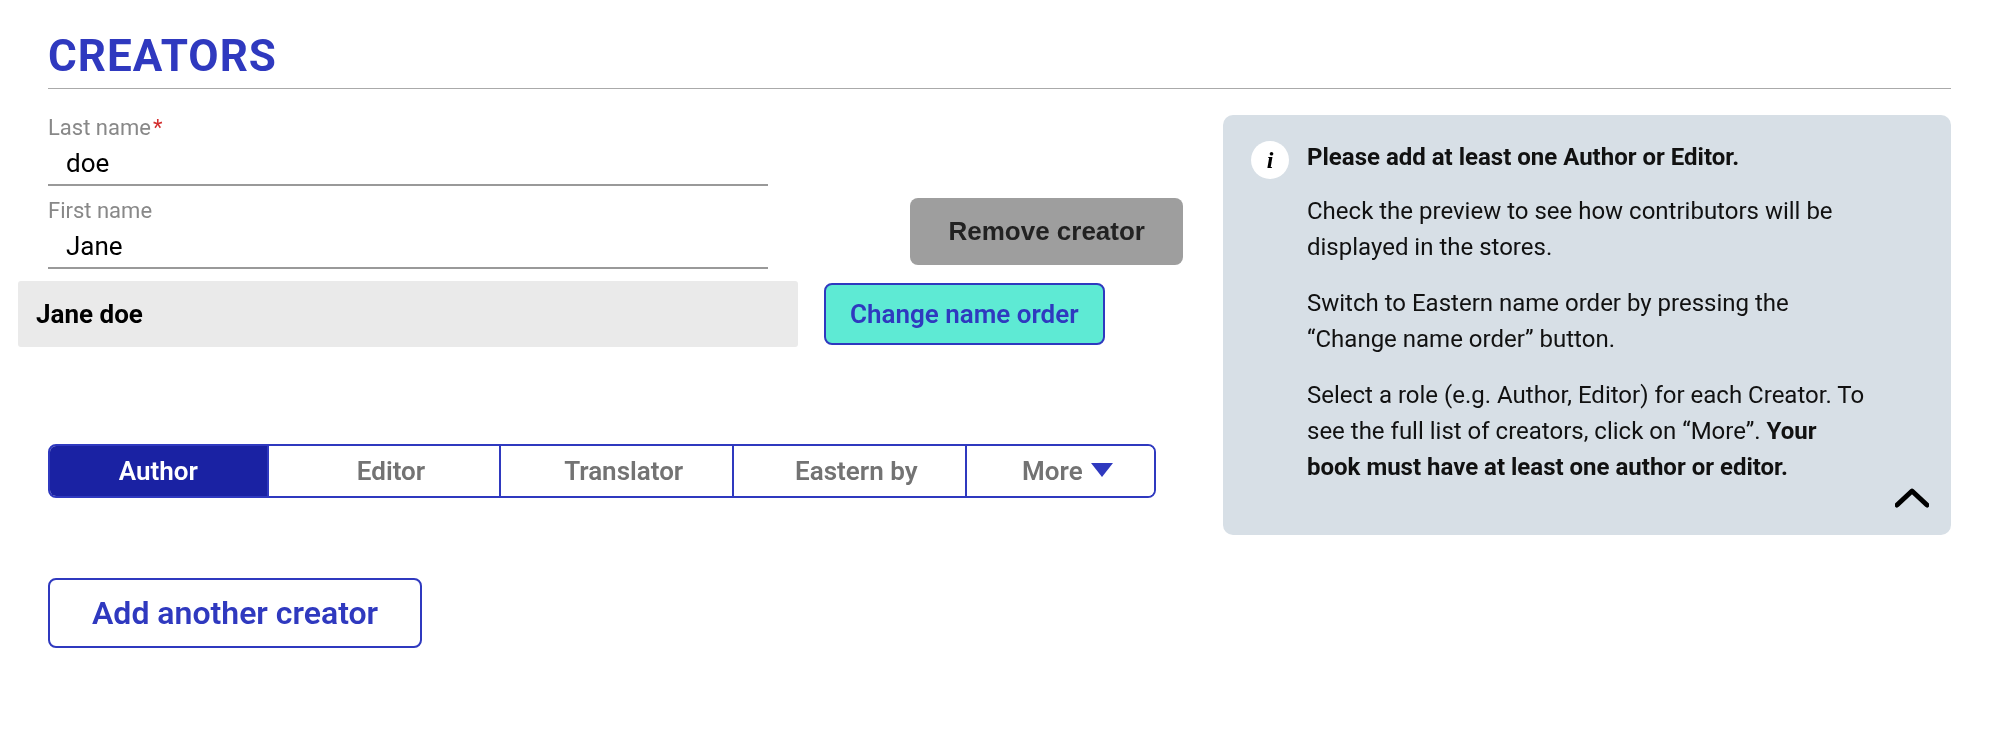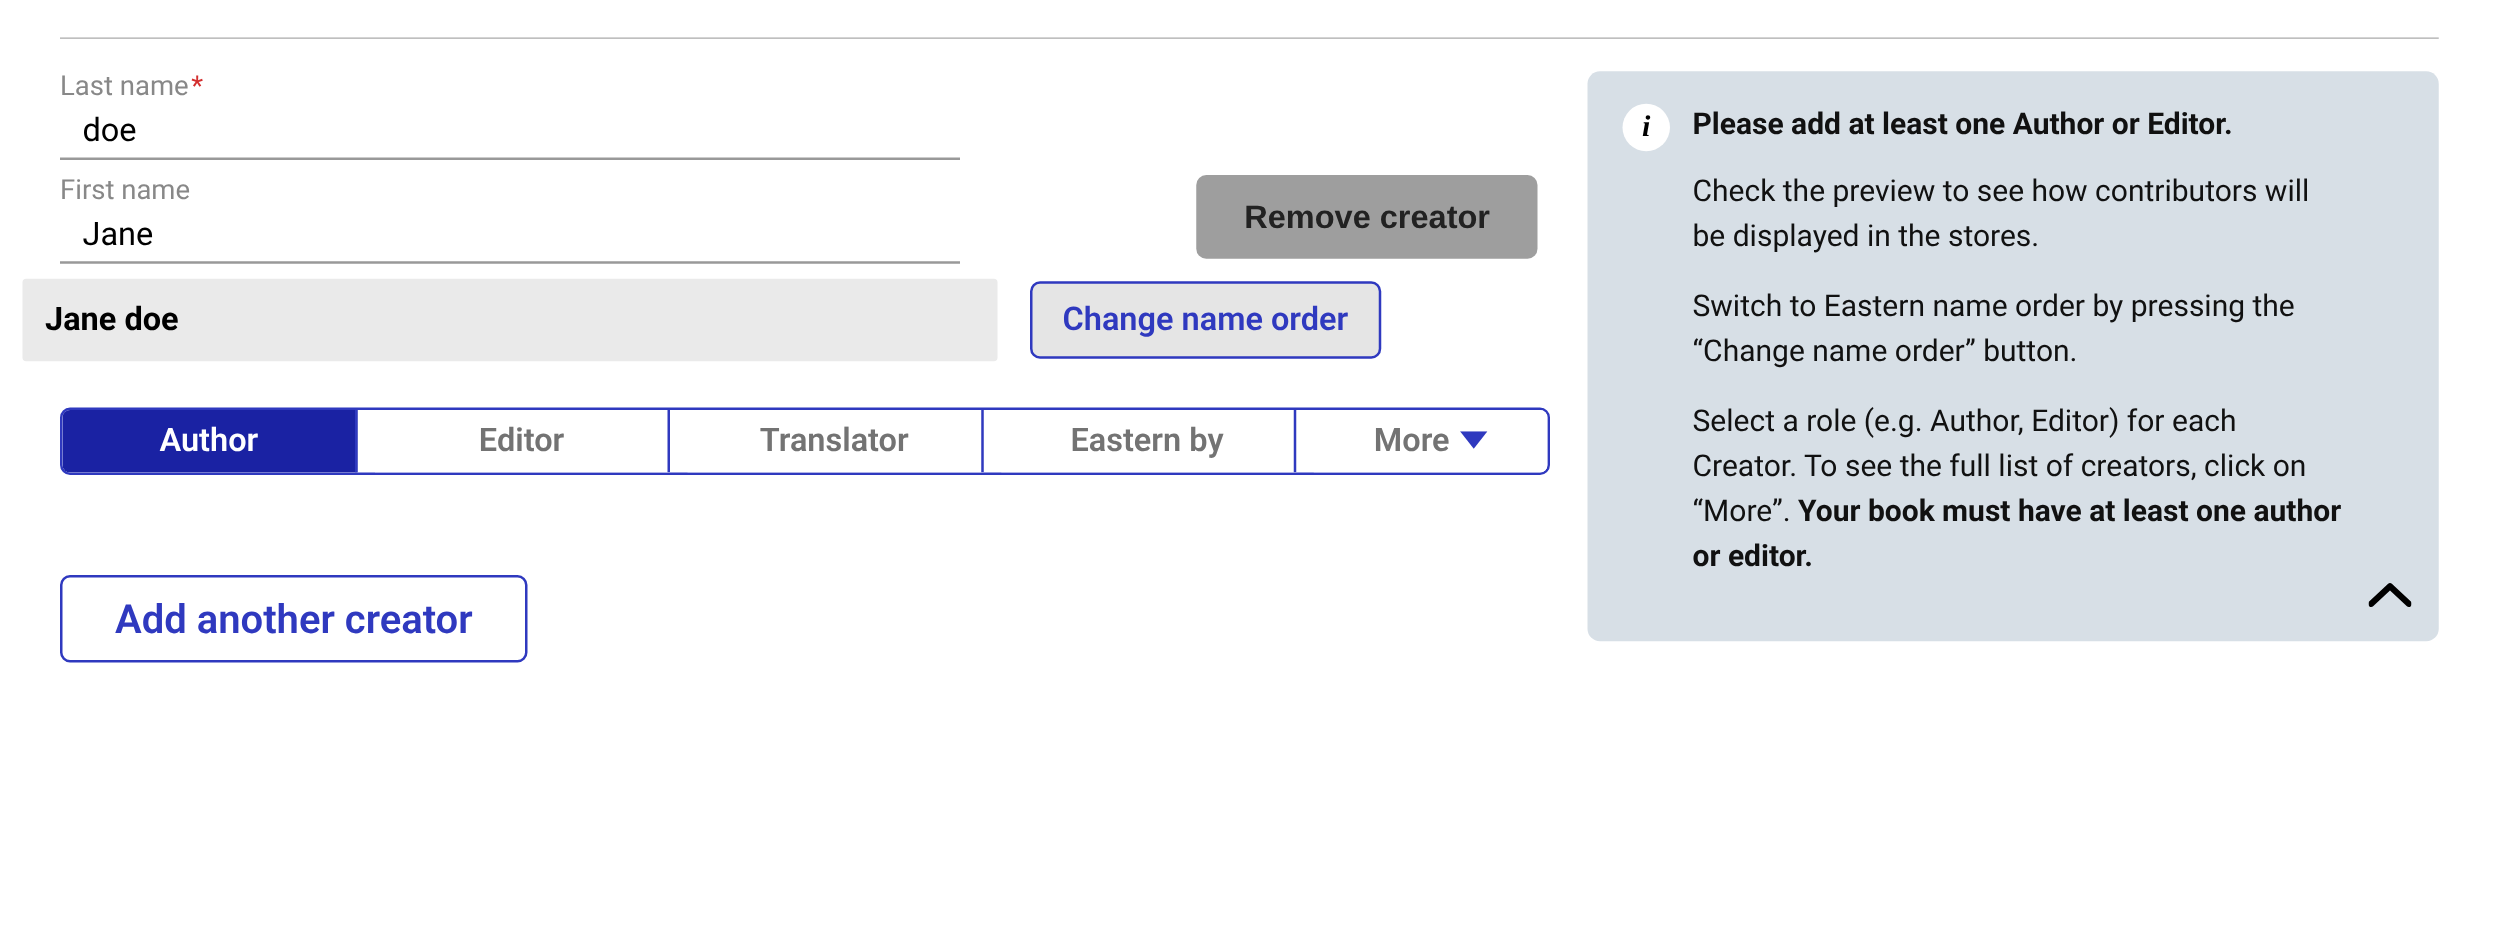--- a/index.html
+++ b/index.html
@@ -91,34 +91,34 @@
   .name-preview {
     flex: 0 0 780px;
     background: #eaeaea;
     font-size: 26px;
     font-weight: 700;
     padding: 18px 18px;
     border-radius: 3px;
     margin-left: -30px;
   }
   .change-order-btn {
-    background: #e5e5e5;
+    background: #5eead4;
     color: #2F39BF;
     border: 2px solid #2F39BF;
     border-radius: 8px;
     font-size: 26px;
     font-weight: 600;
     padding: 14px 24px;
     cursor: pointer;
     font-family: inherit;
   }
   .role-tabs {
     display: flex;
-    margin-top: 37px;
-    width: 1192px;
+    margin-top: 97px;
+    width: 1108px;
     border: 2px solid #2F39BF;
     border-radius: 8px;
     overflow: hidden;
     gap: 14px;
   }
   .role-tab {
     flex: 1;
     text-align: center;
     font-size: 26px;
     font-weight: 600;
@@ -195,20 +195,21 @@
     position: absolute;
     right: 22px;
     bottom: 22px;
     cursor: pointer;
   }
 </style>
 </head>
 <body>
 
 <div class="container">
+  <div class="page-title">CREATORS</div>
   <hr class="title-rule">
 
   <div class="columns">
     <div class="left-col">
 
       <div class="field-row">
         <div class="field">
           <div class="field-label">
             <span>Last name</span>
               <span class="req-star">*</span>

